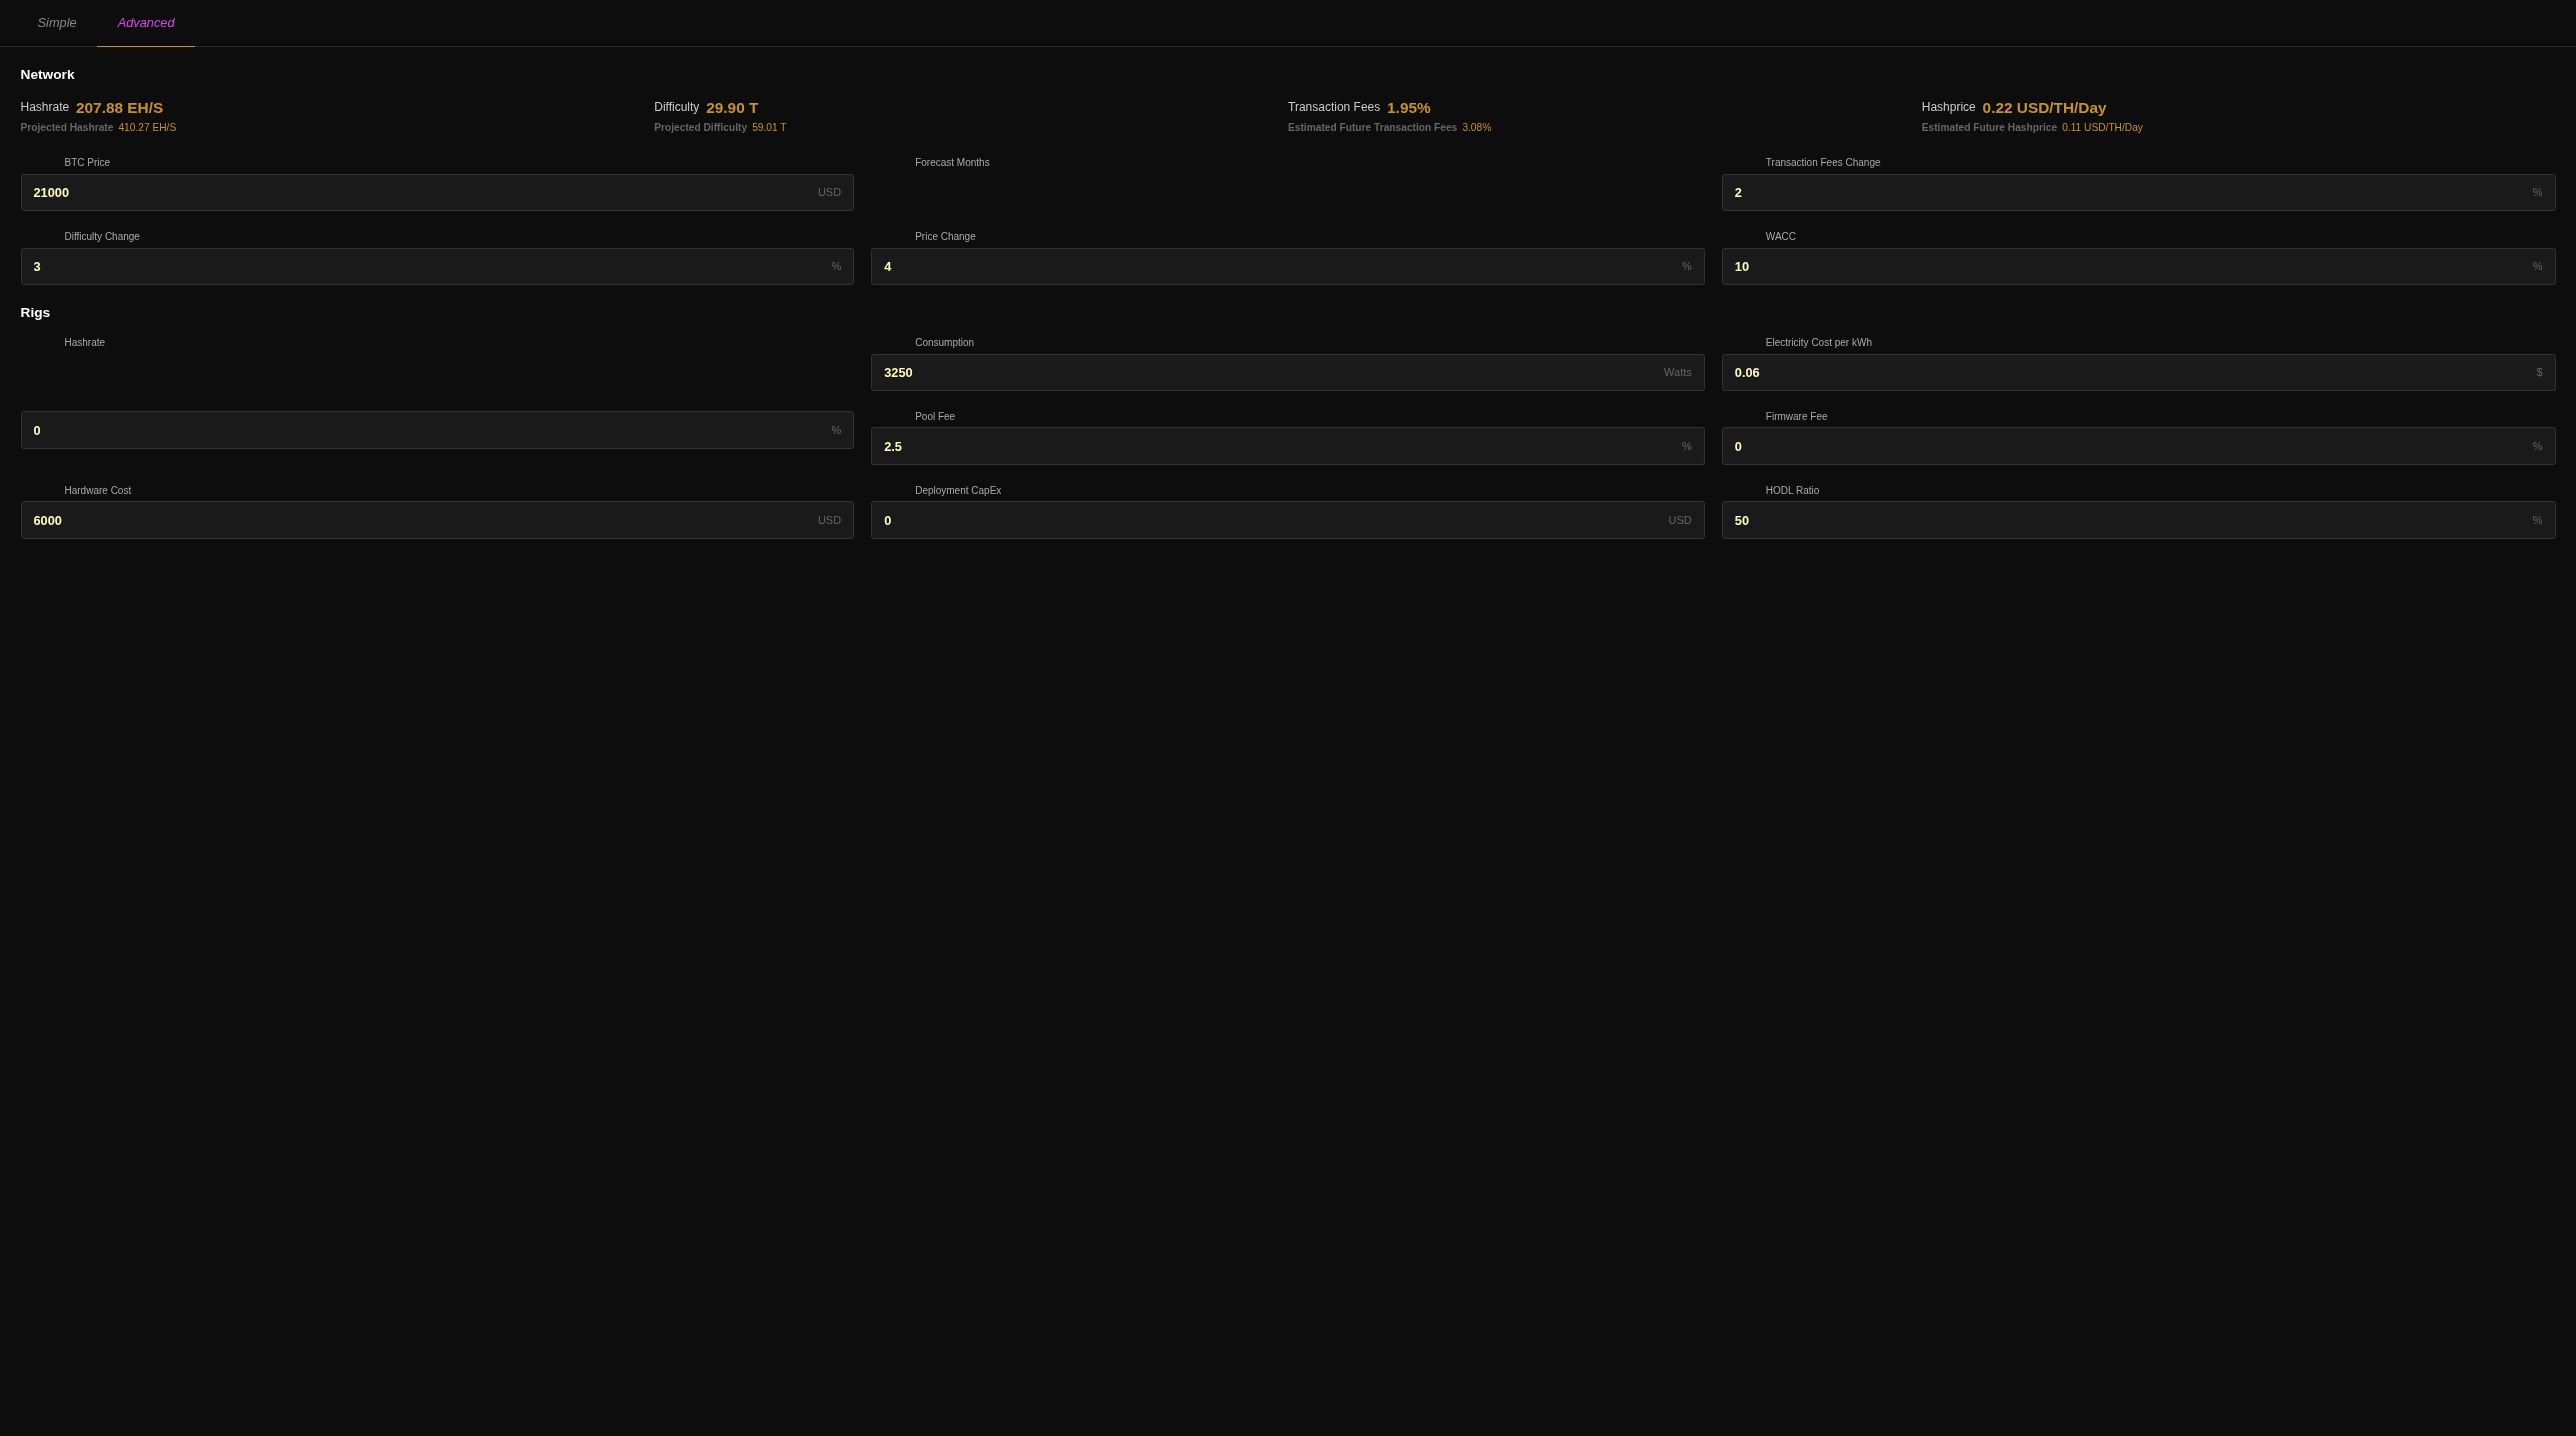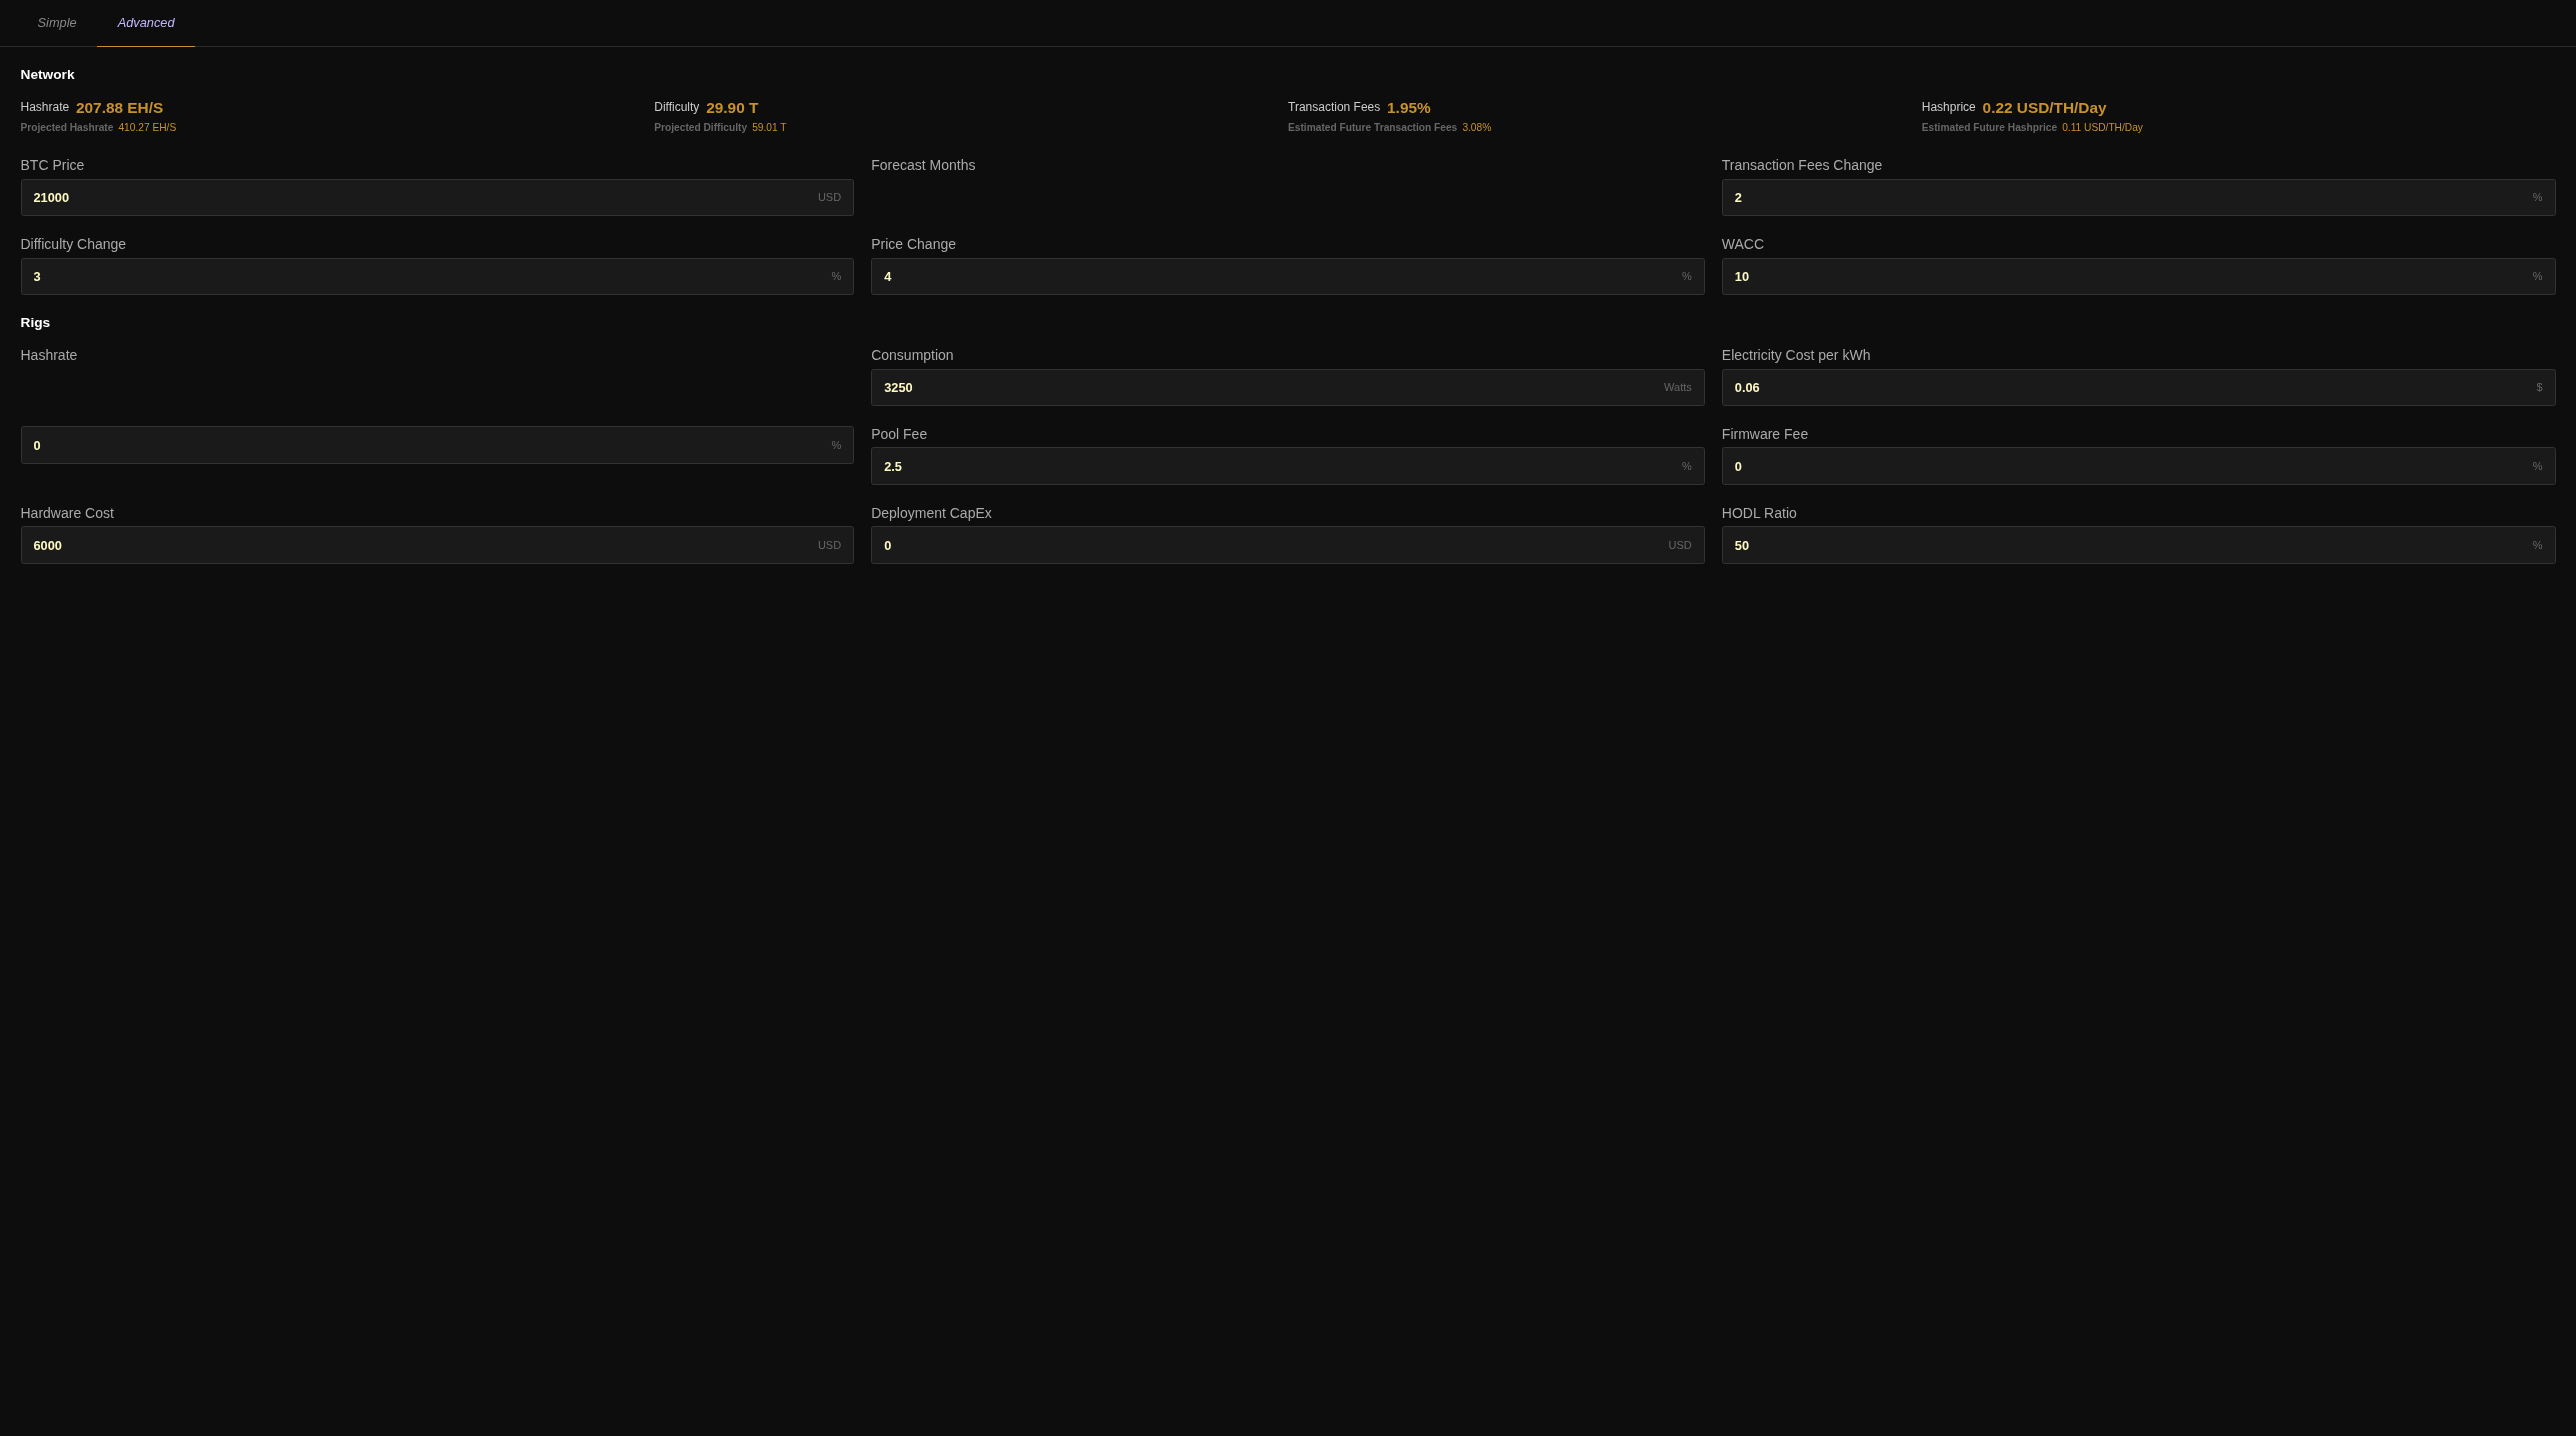--- a/index.html
+++ b/index.html
@@ -18,21 +18,21 @@
     }
     .tab {
       padding: 15.4px 20.5px;
       cursor: pointer;
       color: #888;
       font-size: 12.8px;
       border-bottom: 1.7px solid transparent;
       margin-bottom: -0.9px;
     }
     .tab.active {
-      color: #c4b5fd;
+      color: #d946ef;
       border-bottom: 1.7px solid #c8922a;
     }
     .content {
       padding: 20.5px 20.5px;
     }
     .section-title {
       font-size: 13.7px;
       font-weight: bold;
       color: #fff;
       margin-bottom: 17px;
@@ -85,21 +85,22 @@
       gap: 13.7px 17px;
       margin-bottom: 20.5px;
     }
     .form-group {
       display: flex;
       flex-direction: column;
       gap: 5.1px;
     }
     .form-label {
       color: #aaa;
-      font-size: 14px;
+      font-size: 10px;
+      margin-left: 44px;
     }
     .input-wrapper {
       display: flex;
       align-items: center;
       background: #1a1a1a;
       border: 0.9px solid #333;
       border-radius: 2.6px;
       overflow: hidden;
     }
     .input-wrapper input {

